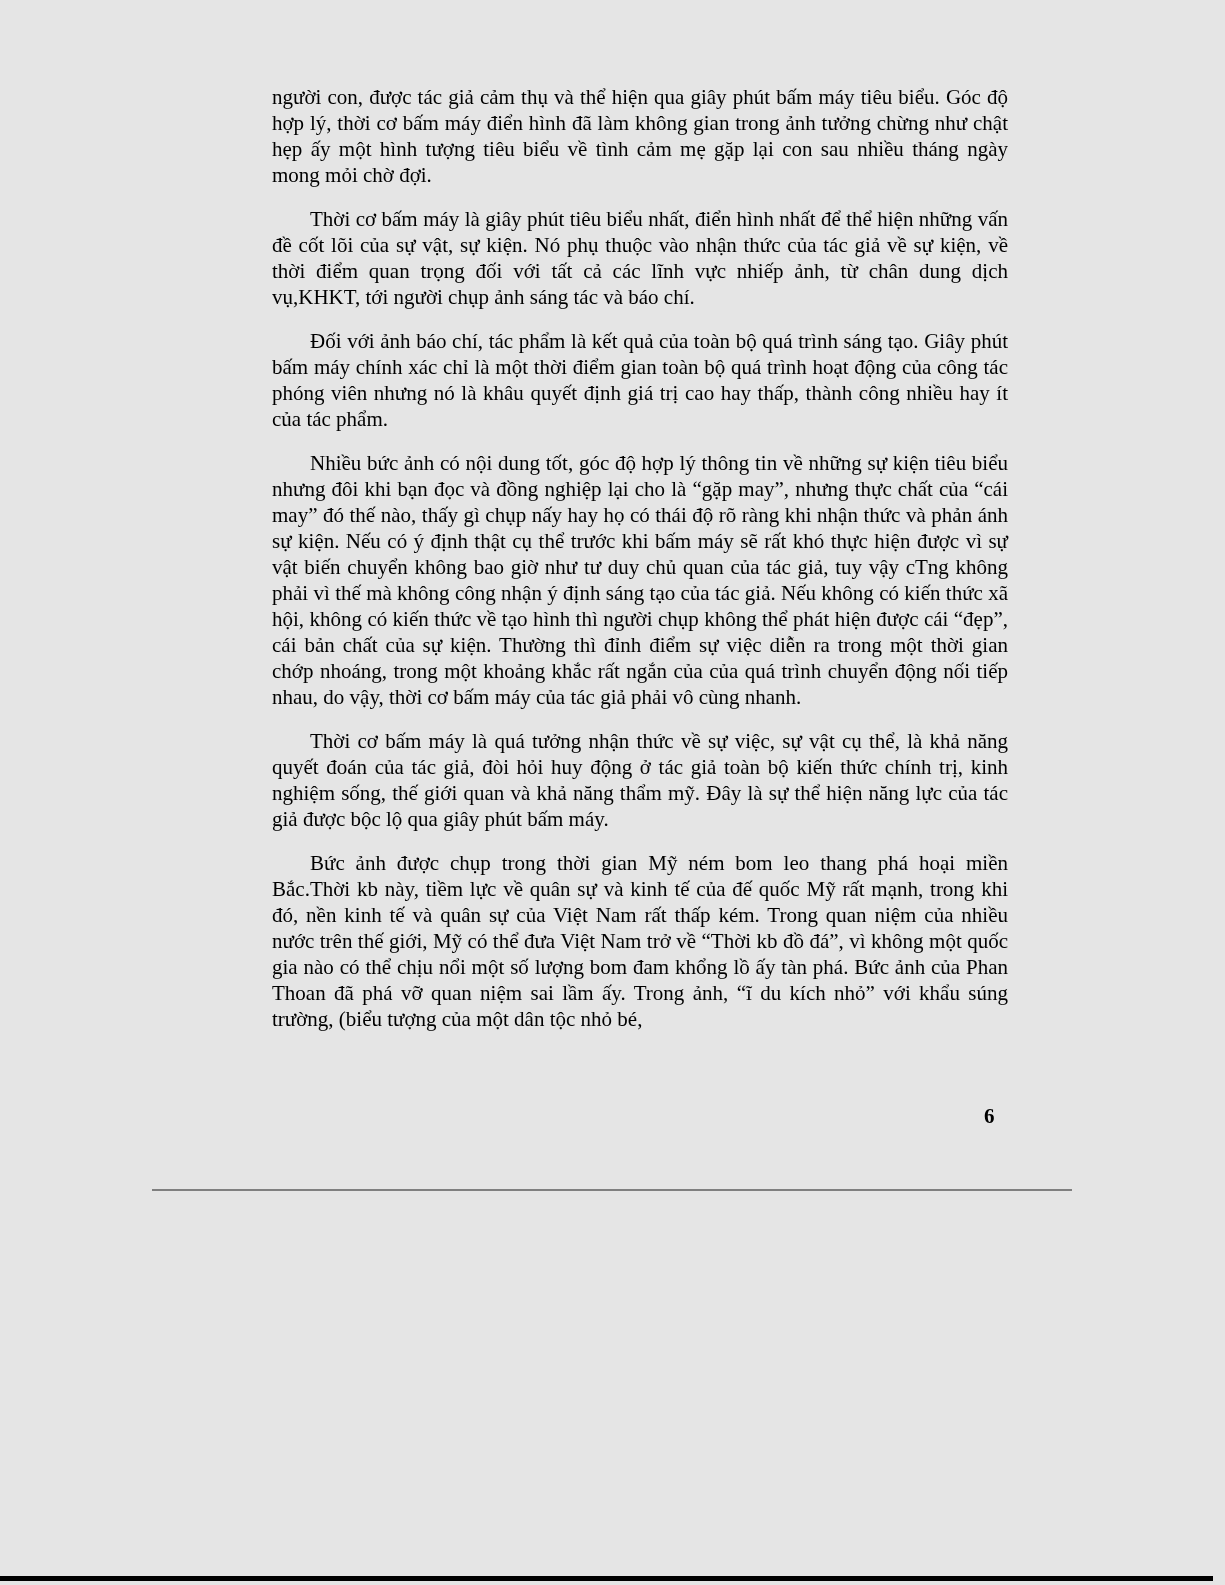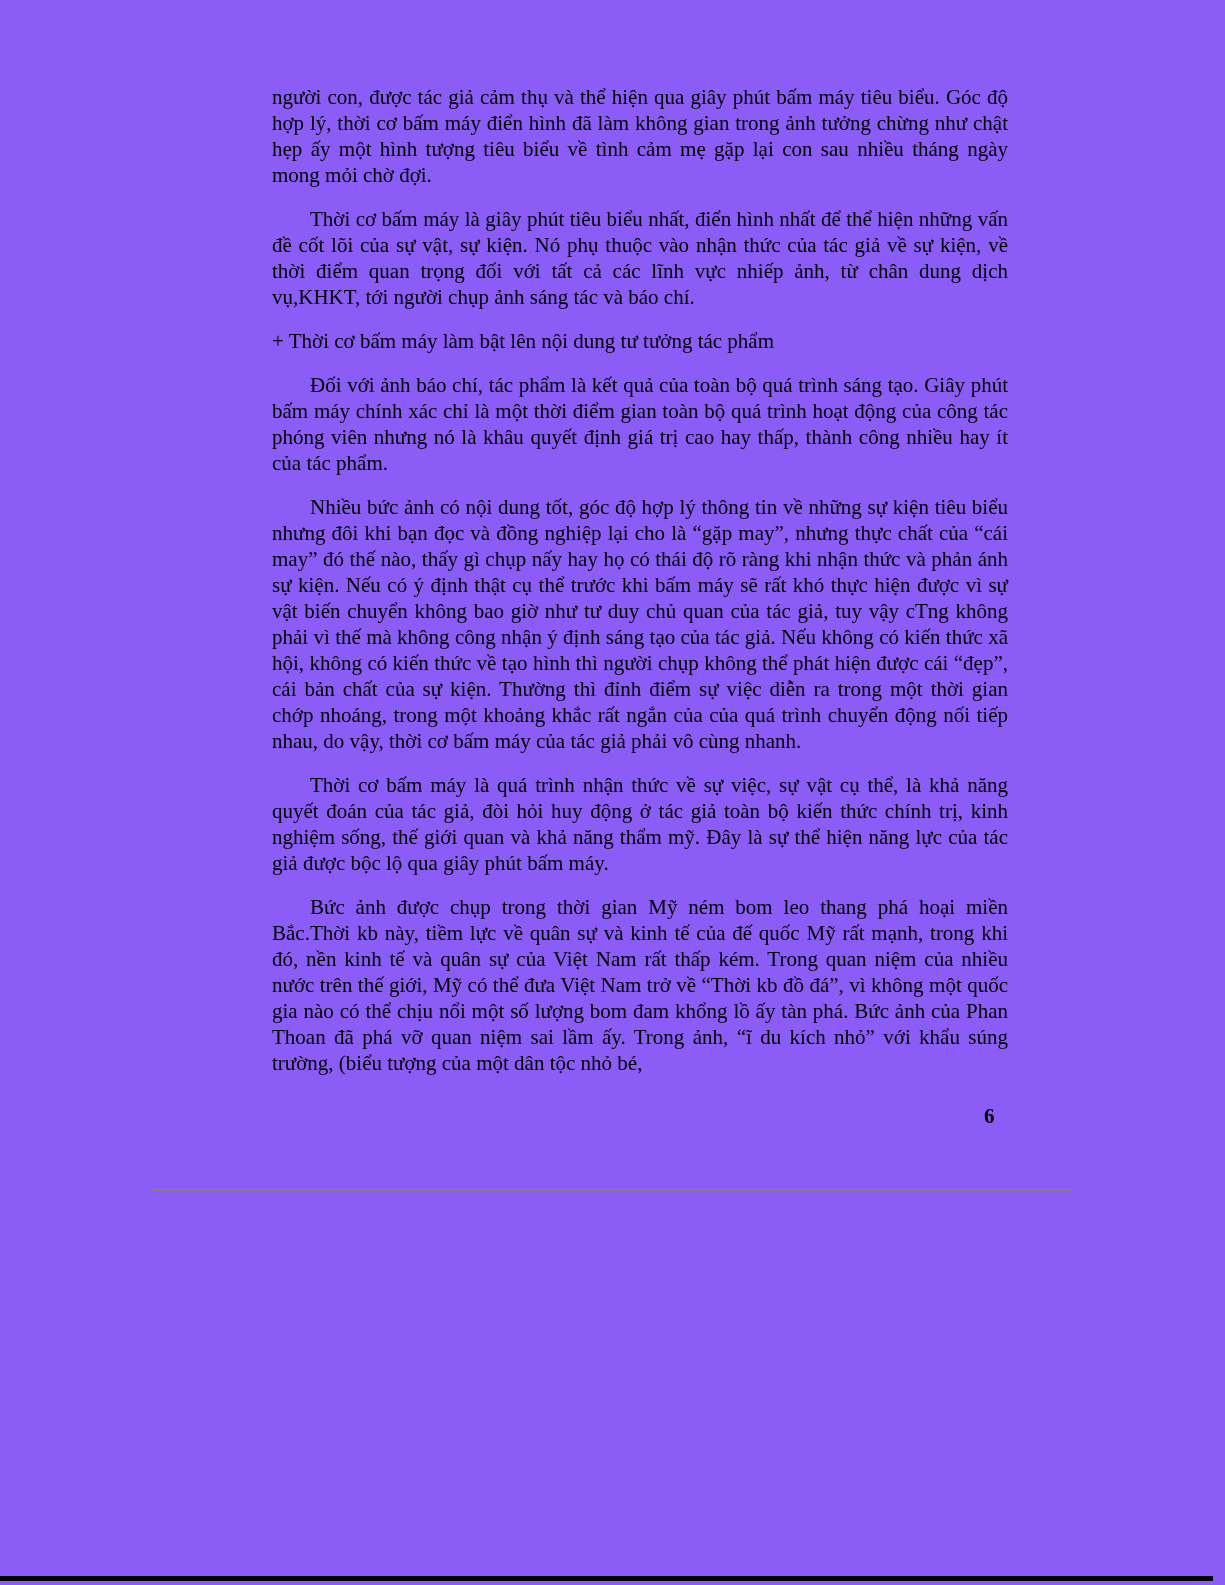--- a/index.html
+++ b/index.html
@@ -10,21 +10,21 @@
   body {
     position: relative;
     height: 1585px;
     font-family: "Liberation Serif", "DejaVu Serif", serif;
     color: #000000;
     overflow: hidden;
   }
   .page {
     position: absolute;
     inset: 0;
-    background: #8b5cf6;
+    background: #e5e5e5;
   }
   .doc-body {
     position: absolute;
     left: 272px;
     top: 84px;
     width: 736px;
     font-size: 21px;
     line-height: 26px;
   }
   .para {
@@ -61,24 +61,23 @@
   }
 </style>
 </head>
 <body>
 
 <div class="page">
 
   <div class="doc-body">
       <p class="para style-body">người con, được tác giả cảm thụ và thể hiện qua giây phút bấm máy tiêu biểu. Góc độ hợp lý, thời cơ bấm máy điển hình đã làm không gian trong ảnh tưởng chừng như chật hẹp ấy một hình tượng tiêu biểu về tình cảm mẹ gặp lại con sau nhiều tháng ngày mong mỏi chờ đợi.</p>
       <p class="para style-italic indent">Thời cơ bấm máy là giây phút tiêu biểu nhất, điển hình nhất để thể hiện những vấn đề cốt lõi của sự vật, sự kiện. Nó phụ thuộc vào nhận thức của tác giả về sự kiện, về thời điểm quan trọng đối với tất cả các lĩnh vực nhiếp ảnh, từ chân dung dịch vụ,KHKT, tới người chụp ảnh sáng tác và báo chí.</p>
-      <p class="para style-italic">+ Thời cơ bấm máy làm bật lên nội dung tư tưởng tác phẩm</p>
       <p class="para style-body indent">Đối với ảnh báo chí, tác phẩm là kết quả của toàn bộ quá trình sáng tạo. Giây phút bấm máy chính xác chỉ là một thời điểm gian toàn bộ quá trình hoạt động của công tác phóng viên nhưng nó là khâu quyết định giá trị cao hay thấp, thành công nhiều hay ít của tác phẩm.</p>
       <p class="para style-body indent">Nhiều bức ảnh có nội dung tốt, góc độ hợp lý thông tin về những sự kiện tiêu biểu nhưng đôi khi bạn đọc và đồng nghiệp lại cho là “gặp may”, nhưng thực chất của “cái may” đó thế nào, thấy gì chụp nấy hay họ có thái độ rõ ràng khi nhận thức và phản ánh sự kiện. Nếu có ý định thật cụ thể trước khi bấm máy sẽ rất khó thực hiện được vì sự vật biến chuyển không bao giờ như tư duy chủ quan của tác giả, tuy vậy cTng không phải vì thế mà không công nhận ý định sáng tạo của tác giả. Nếu không có kiến thức xã hội, không có kiến thức về tạo hình thì người chụp không thể phát hiện được cái “đẹp”, cái bản chất của sự kiện. Thường thì đỉnh điểm sự việc diễn ra trong một thời gian chớp nhoáng, trong một khoảng khắc rất ngắn của của quá trình chuyển động nối tiếp nhau, do vậy, thời cơ bấm máy của tác giả phải vô cùng nhanh.</p>
-      <p class="para style-body indent">Thời cơ bấm máy là quá trình nhận thức về sự việc, sự vật cụ thể, là khả năng quyết đoán của tác giả, đòi hỏi huy động ở tác giả toàn bộ kiến thức chính trị, kinh nghiệm sống, thế giới quan và khả năng thẩm mỹ. Đây là sự thể hiện năng lực của tác giả được bộc lộ qua giây phút bấm máy.</p>
+      <p class="para style-body indent">Thời cơ bấm máy là quá tưởng nhận thức về sự việc, sự vật cụ thể, là khả năng quyết đoán của tác giả, đòi hỏi huy động ở tác giả toàn bộ kiến thức chính trị, kinh nghiệm sống, thế giới quan và khả năng thẩm mỹ. Đây là sự thể hiện năng lực của tác giả được bộc lộ qua giây phút bấm máy.</p>
       <p class="para style-body indent">Bức ảnh được chụp trong thời gian Mỹ ném bom leo thang phá hoại miền Bắc.Thời kb này, tiềm lực về quân sự và kinh tế của đế quốc Mỹ rất mạnh, trong khi đó, nền kinh tế và quân sự của Việt Nam rất thấp kém. Trong quan niệm của nhiều nước trên thế giới, Mỹ có thể đưa Việt Nam trở về “Thời kb đồ đá”, vì không một quốc gia nào có thể chịu nổi một số lượng bom đam khổng lồ ấy tàn phá. Bức ảnh của Phan Thoan đã phá vỡ quan niệm sai lầm ấy. Trong ảnh, “ĩ du kích nhỏ” với khẩu súng trường, (biểu tượng của một dân tộc nhỏ bé,</p>
     </div>
 
   <div class="page-number">6</div>
 
   <div class="footer-divider"></div>
 
   <div class="bottom-edge"></div>
 
 </div>

